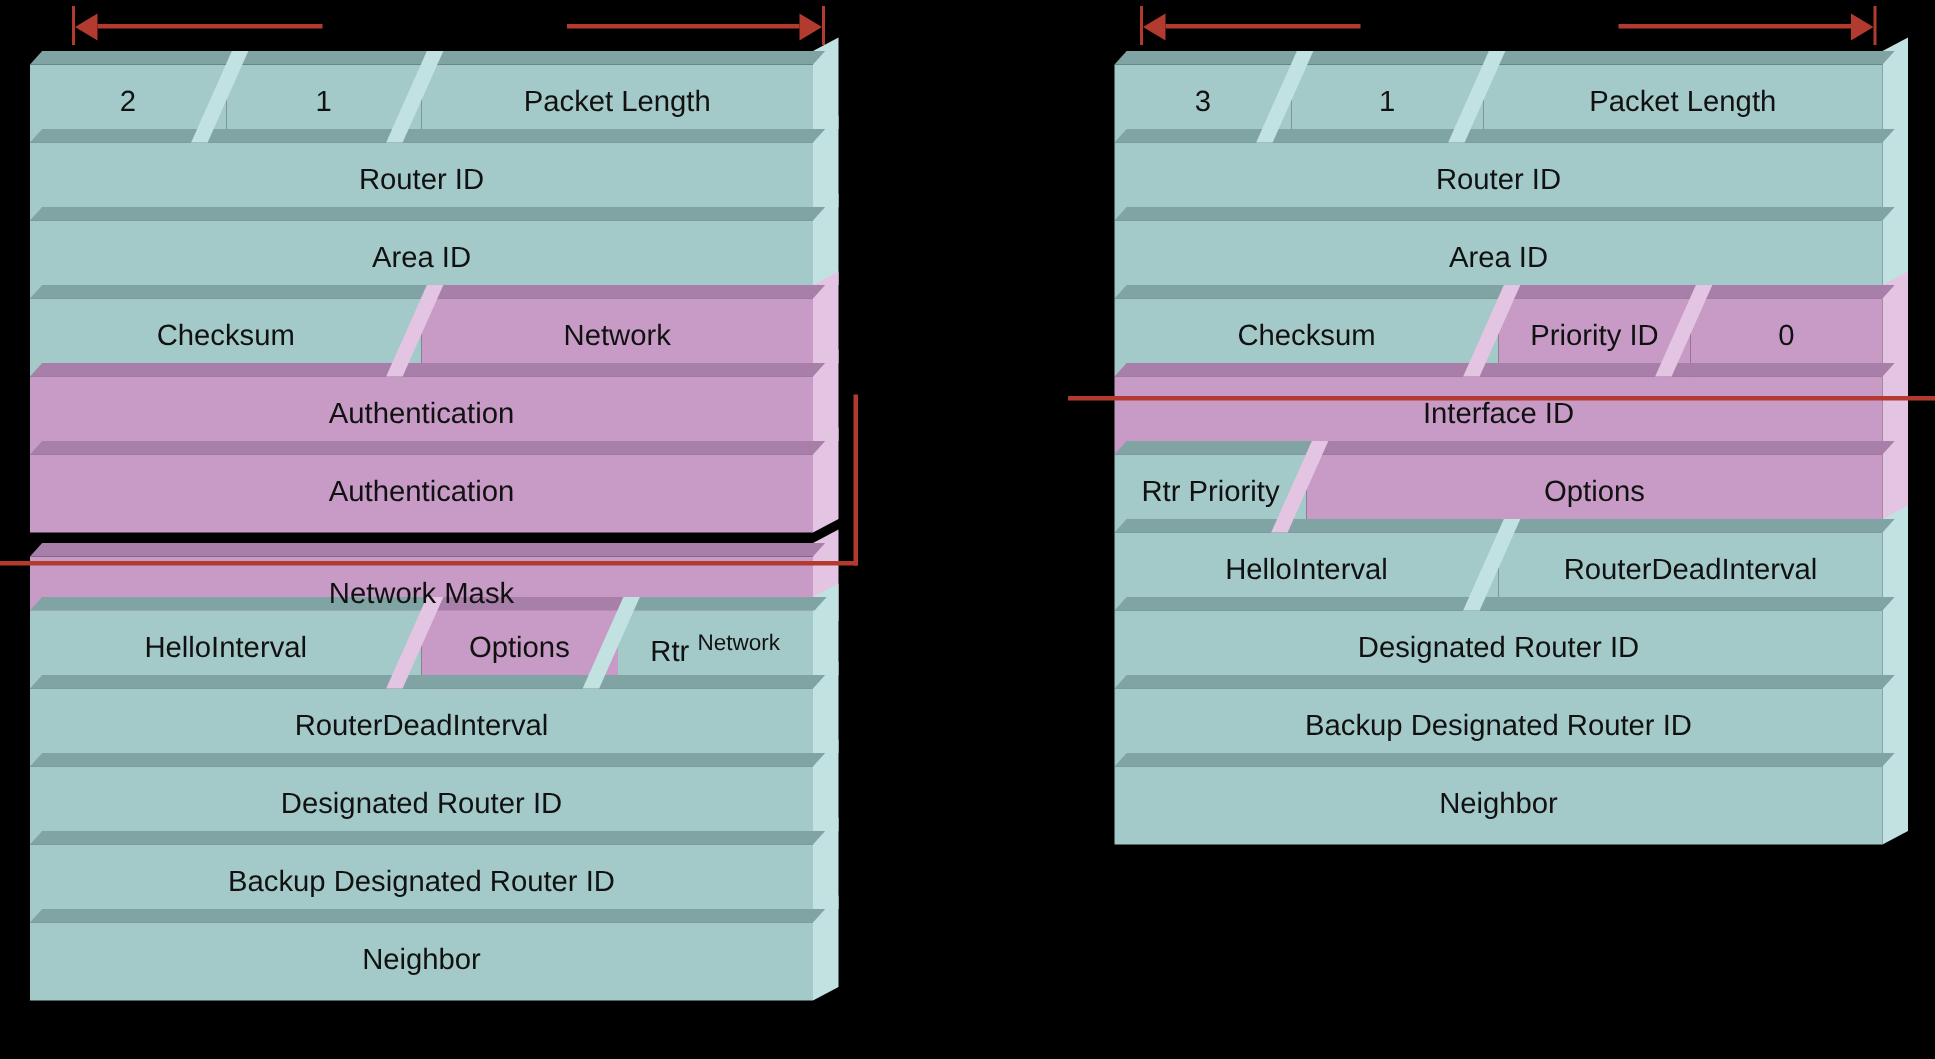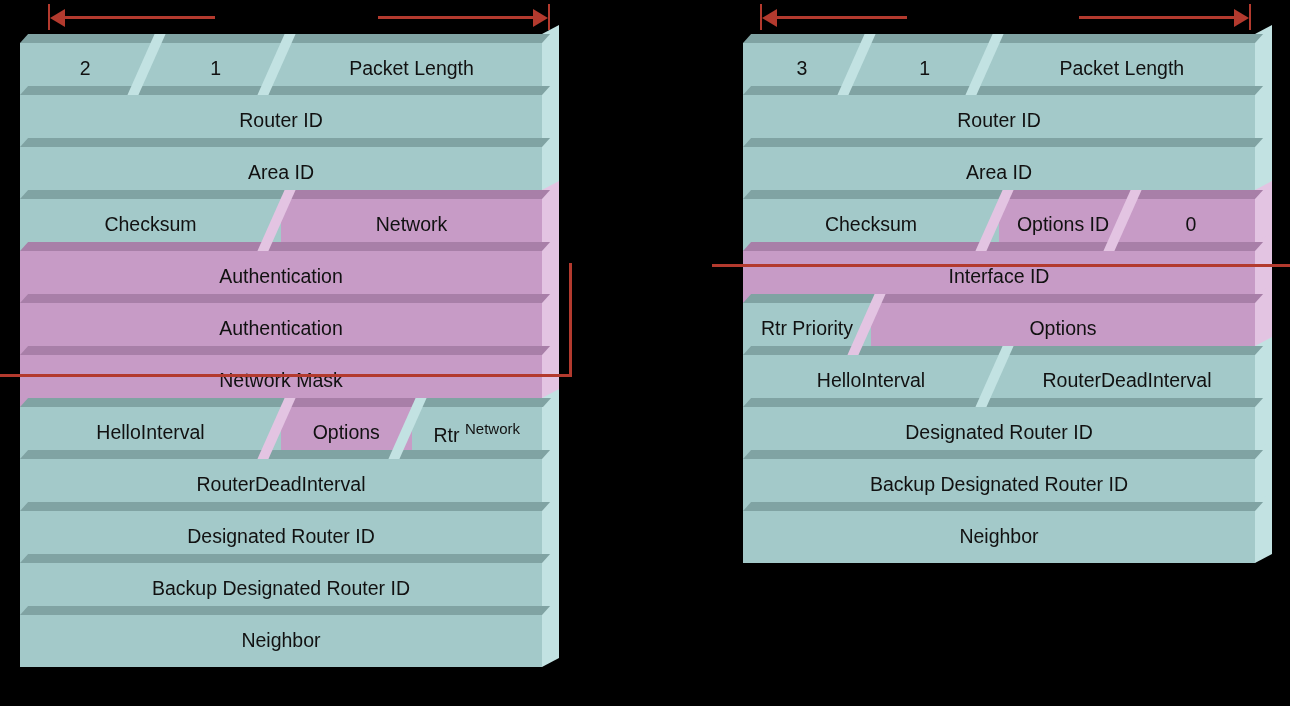--- a/index.html
+++ b/index.html
@@ -132,21 +132,21 @@
       </div>
       <div class="row">
         <div class="cell purple" style="width: 100%;">
           <div class="face"></div>
           <div class="top"></div>
           <div class="sidef"></div>
           <span class="lbl">Authentication</span>
         </div>
       </div>
       <div class="row">
-        <div class="cell purple" style="width: 100%;">
+        <div class="cell purple" style="width: 100%; margin-top: 16px;">
           <div class="face"></div>
           <div class="top"></div>
           <div class="sidef"></div>
           <span class="lbl">Network Mask</span>
         </div>
       </div>
       <div class="row">
         <div class="cell teal" style="width: 50%;">
           <div class="face"></div>
           <div class="top"></div>
@@ -256,21 +256,21 @@
       <div class="row">
         <div class="cell teal" style="width: 50%;">
           <div class="face"></div>
           <div class="top"></div>
           <span class="lbl">Checksum</span>
         </div>
         <div class="cell purple" style="width: 25%;">
           <div class="face"></div>
           <div class="top"></div>
           <div class="skew"></div>
-          <span class="lbl">Options ID</span>
+          <span class="lbl">Priority ID</span>
         </div>
         <div class="cell purple" style="width: 25%;">
           <div class="face"></div>
           <div class="top"></div>
           <div class="skew"></div>
           <div class="sidef"></div>
           <span class="lbl">0</span>
         </div>
       </div>
       <div class="row">

